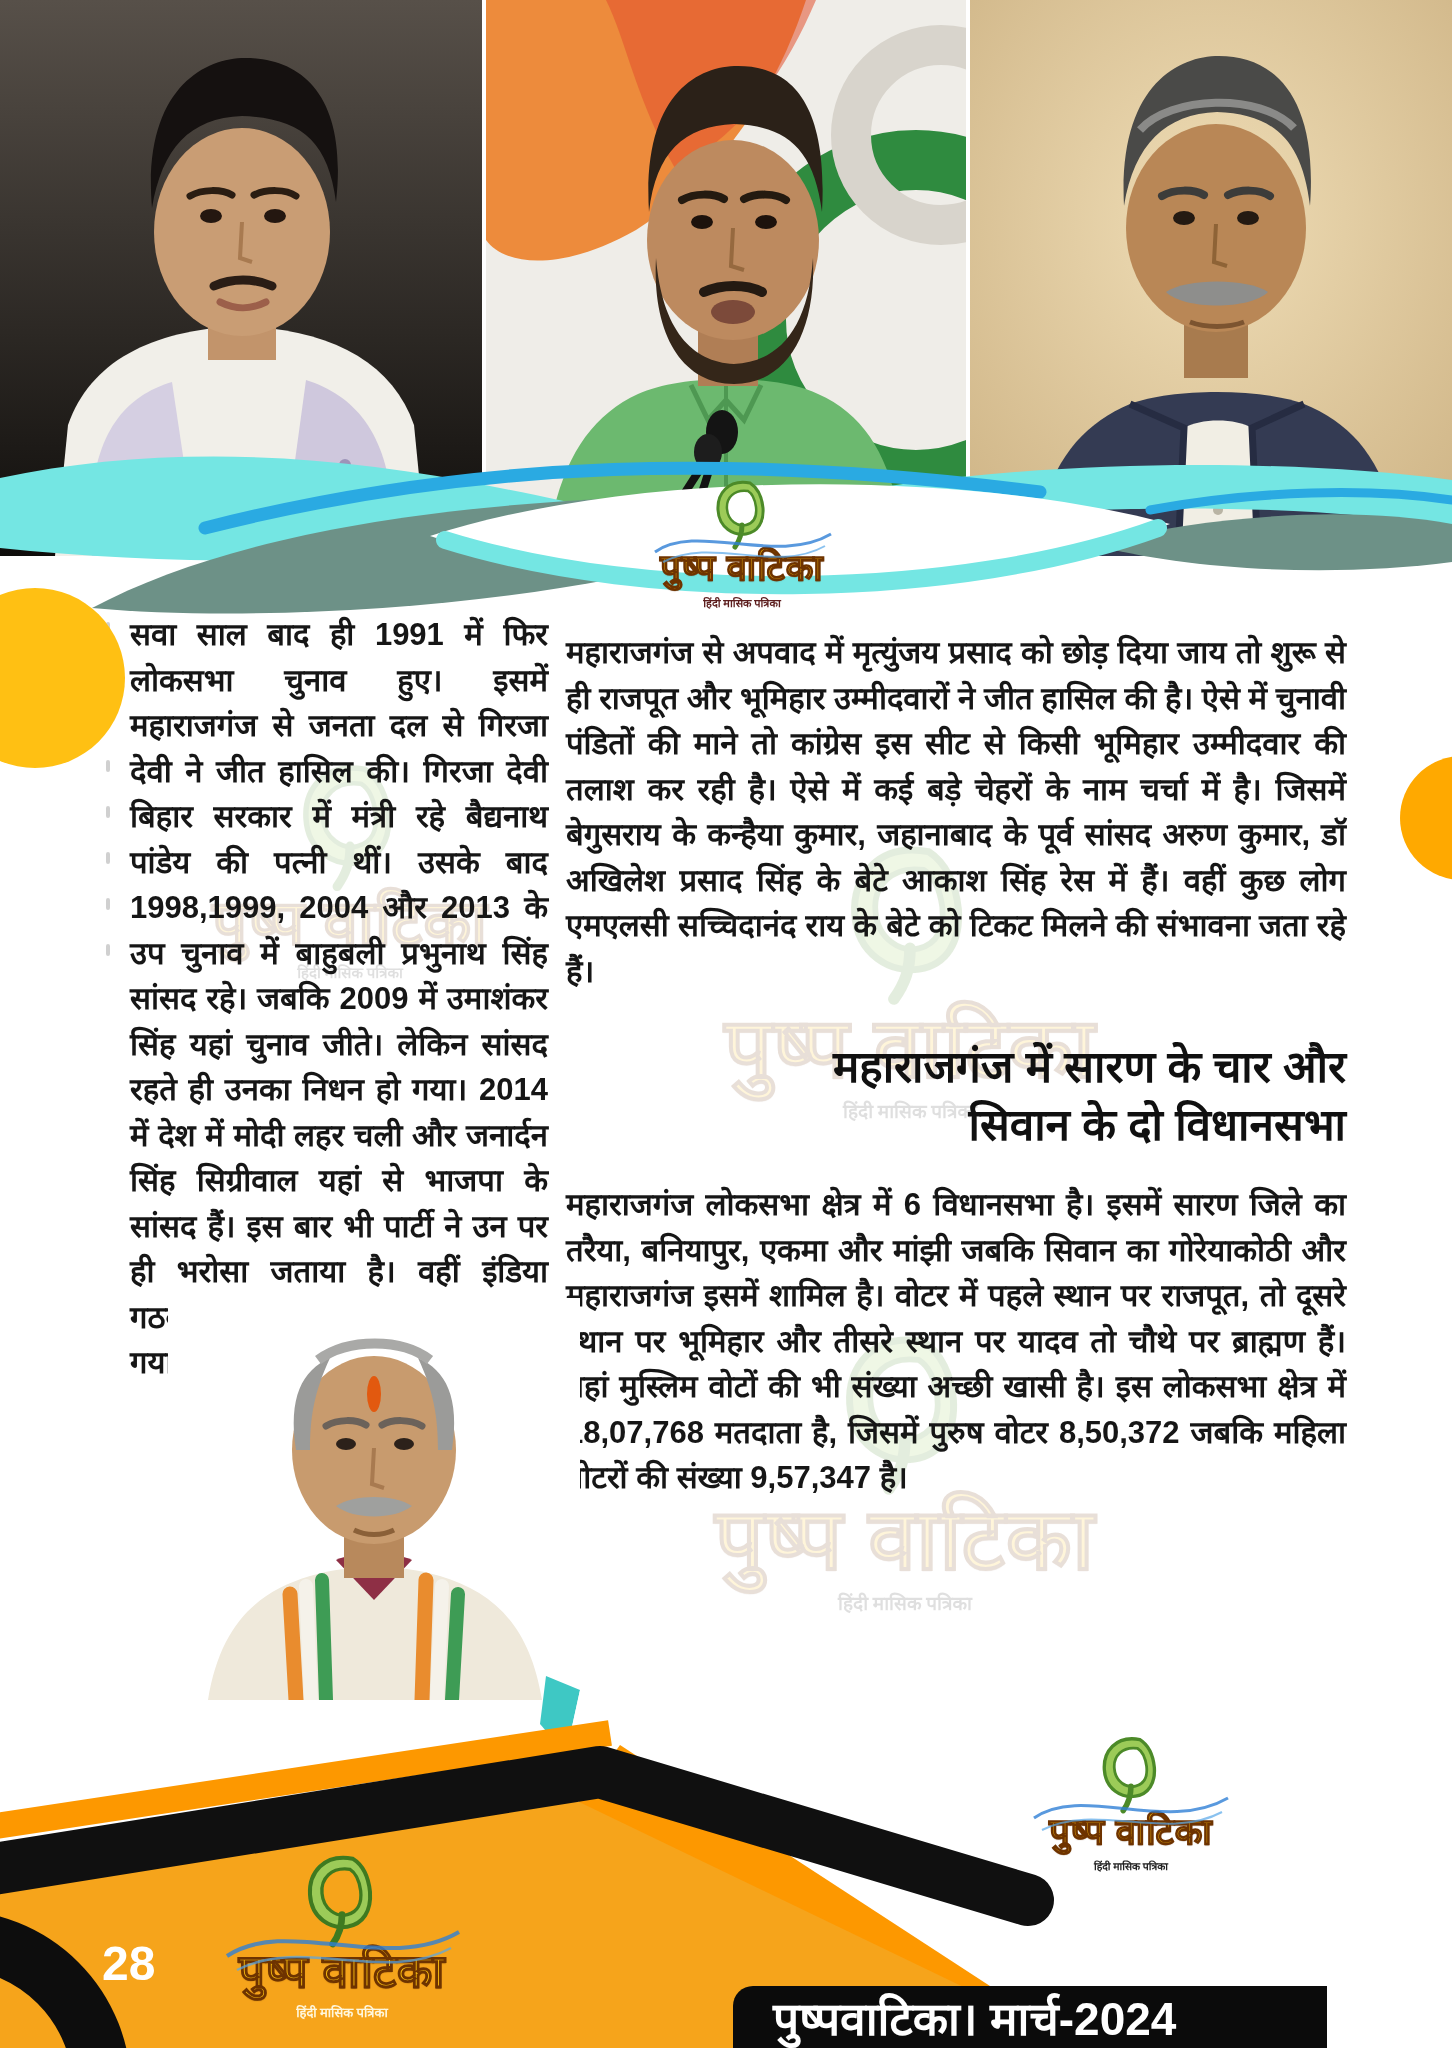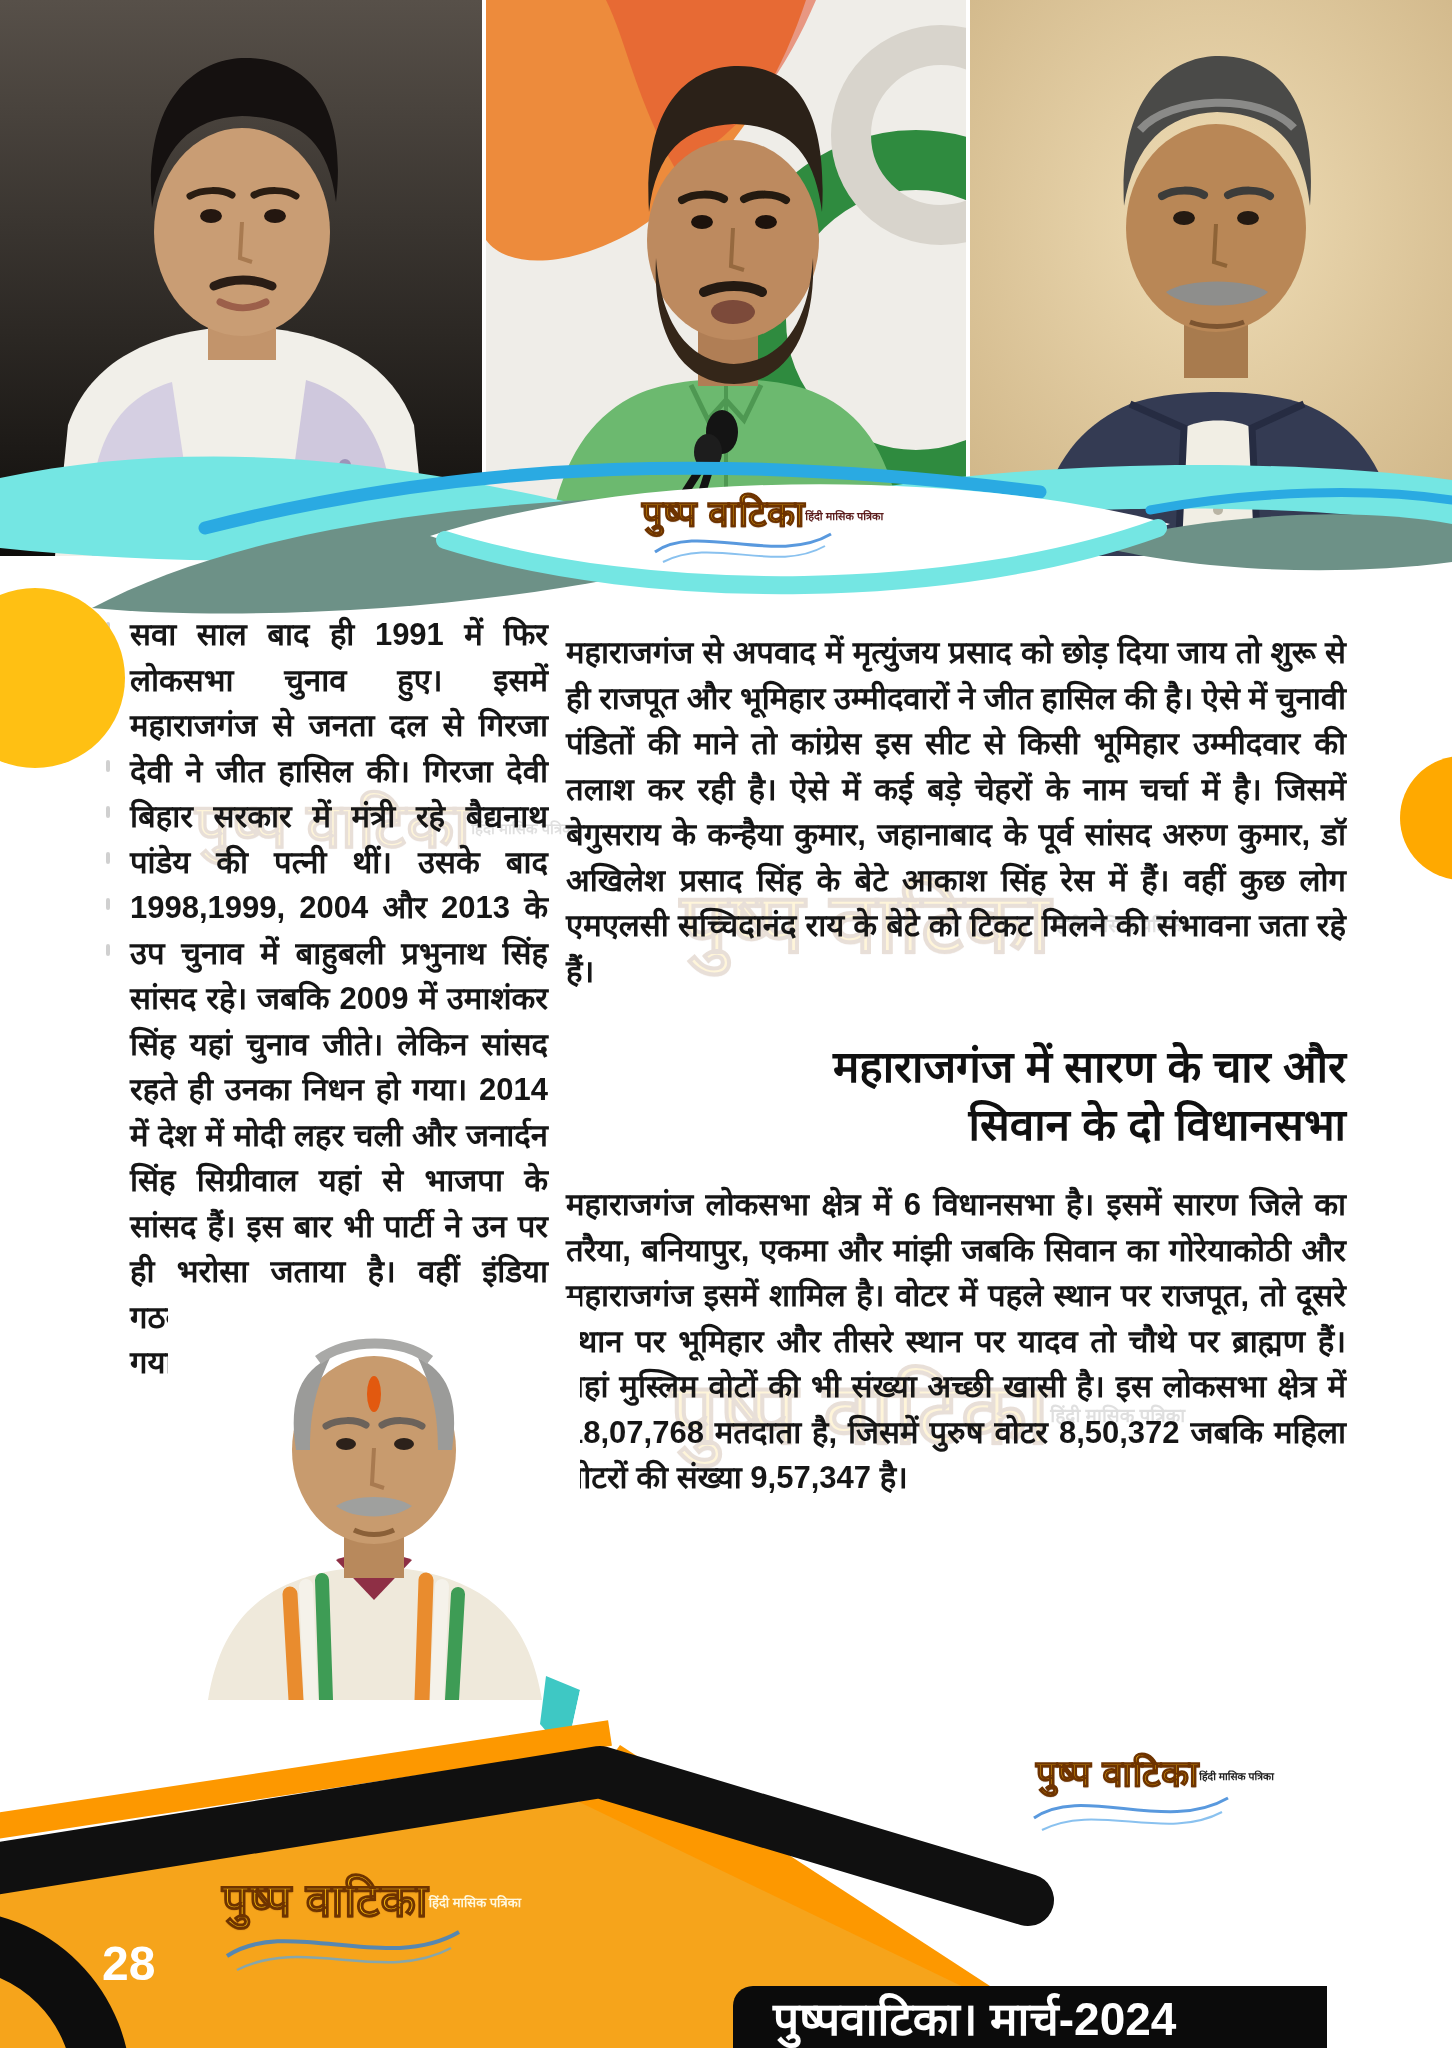--- a/index.html
+++ b/index.html
@@ -7,25 +7,25 @@
         font-family:"Liberation Sans","DejaVu Sans",sans-serif;}
 
   
   .photos{position:absolute;left:0;top:0;width:1452px;height:556px;display:flex;gap:4px;background:#fff;}
   .photos svg{display:block;height:556px;}
 
   
   .wave-band{position:absolute;left:0;top:440px;width:1452px;height:230px;pointer-events:none;}
 
   
-  .pv-logo{position:absolute;display:flex;flex-direction:row;align-items:center;line-height:1;}
+  .pv-logo{position:absolute;display:flex;flex-direction:column;align-items:center;line-height:1;}
   .pv-leaf{display:block;}
   .pv-name{font-weight:800;color:#FFC20E;-webkit-text-stroke:1.4px #6e3300;
            text-shadow:0 1px 1px rgba(90,40,0,.55);white-space:nowrap;letter-spacing:1px;}
-  .pv-tagline{font-weight:700;white-space:nowrap;margin-top:4px;}
+  .pv-tagline{font-weight:700;white-space:nowrap;margin-top:12px;font-family:Liberation Serif, serif;}
   .pv-swirl{position:absolute;left:50%;transform:translateX(-50%);pointer-events:none;}
 
   .logo-header{left:642px;top:478px;width:200px;z-index:6;}
   .logo-header .pv-leaf{width:64px;height:72px;}
   .logo-header .pv-name{font-size:36px;}
   .logo-header .pv-tagline{font-size:11px;color:#5c1d1d;}
   .logo-header .pv-swirl{top:38px;}
 
   .logo-footer{left:222px;top:1852px;width:240px;z-index:12;}
   .logo-footer .pv-leaf{width:84px;height:96px;}

